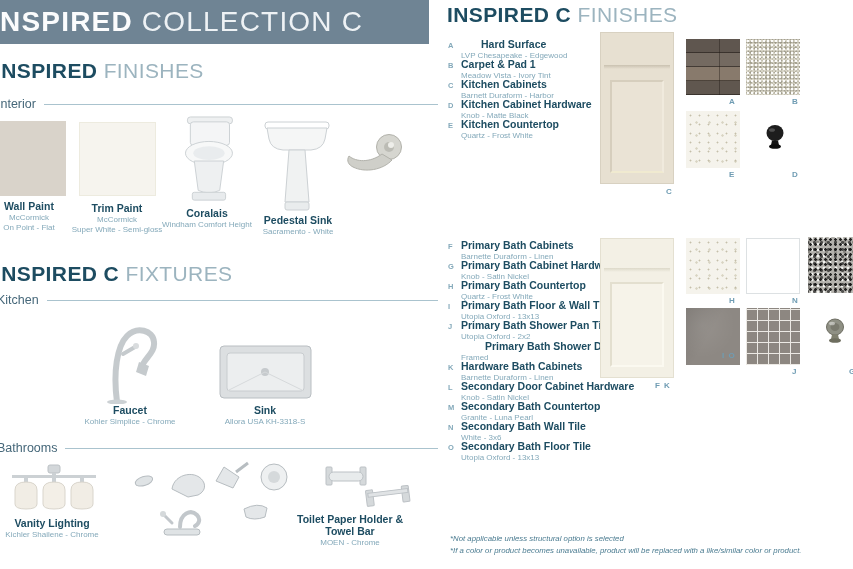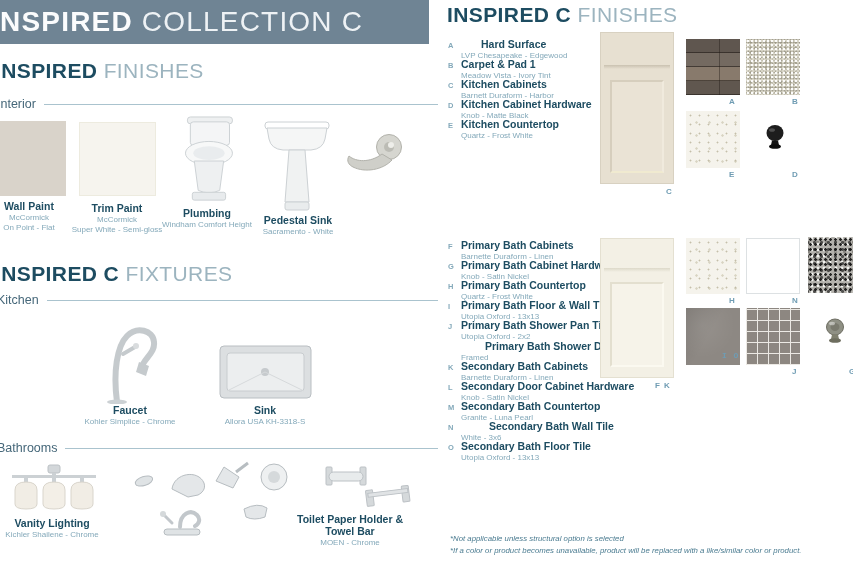--- a/index.html
+++ b/index.html
@@ -113,21 +113,21 @@
     <svg width="70" height="90" viewBox="0 0 70 92">
       <rect x="15" y="1" width="46" height="7" rx="3" fill="#eef0f1" stroke="#ccd1d4"></rect>
       <rect x="18" y="6" width="40" height="24" rx="3" fill="#f4f5f6" stroke="#ccd1d4"></rect>
       <ellipse cx="37" cy="38" rx="24" ry="12" fill="#f7f8f8" stroke="#ccd1d4"></ellipse>
       <ellipse cx="37" cy="38" rx="16" ry="7" fill="#e9ecee"></ellipse>
       <path d="M22 46 h30 l-4 30 q-11 5 -22 0 z" fill="#eef0f1" stroke="#ccd1d4"></path>
       <rect x="20" y="78" width="34" height="8" rx="2" fill="#e8ebed" stroke="#ccd1d4"></rect>
     </svg>
   </div>
   <div class="item-label" style="left:152px;top:208px;width:110px;">
-    <div class="item-name">Plumbing</div>
+    <div class="item-name">Coralais</div>
     <div class="item-sub">Windham Comfort Height</div>
   </div>
 
   <div class="item-img" style="left:263px;top:119px;">
     <svg width="68" height="94" viewBox="0 0 68 94">
       <rect x="2" y="3" width="64" height="7" rx="3" fill="#ffffff" stroke="#ccd1d4"></rect>
       <path d="M4 9 h60 l-2 11 q-2 10 -14 11 h-28 q-12 -1 -14 -11 z" fill="#f5f6f6" stroke="#ccd1d4"></path>
       <path d="M26 31 h16 l4 52 h-24 z" fill="#f0f2f2" stroke="#ccd1d4"></path>
       <rect x="22" y="83" width="24" height="8" rx="2" fill="#e9eced" stroke="#ccd1d4"></rect>
     </svg>
@@ -342,42 +342,42 @@
   <div class="fin-item" style="top:341px;">
     <span class="fin-letter"></span>
     <span>
         <span class="fin-title" style="display:block;padding-left:24px;">Primary Bath Shower Door</span>
         <span class="fin-sub" style="display:block;">Framed</span>
       </span>
   </div>
   <div class="fin-item" style="top:361px;">
     <span class="fin-letter">K</span>
     <span>
-        <span class="fin-title" style="display:block;">Secondary Bath Cabinets</span>
+        <span class="fin-title" style="display:block;">Hardware Bath Cabinets</span>
         <span class="fin-sub" style="display:block;">Barnette Duraform - Linen</span>
       </span>
   </div>
   <div class="fin-item" style="top:381px;">
     <span class="fin-letter">L</span>
     <span>
         <span class="fin-title" style="display:block;">Secondary Door Cabinet Hardware</span>
         <span class="fin-sub" style="display:block;">Knob - Satin Nickel</span>
       </span>
   </div>
   <div class="fin-item" style="top:401px;">
     <span class="fin-letter">M</span>
     <span>
         <span class="fin-title" style="display:block;">Secondary Bath Countertop</span>
         <span class="fin-sub" style="display:block;">Granite - Luna Pearl</span>
       </span>
   </div>
   <div class="fin-item" style="top:421px;">
     <span class="fin-letter">N</span>
     <span>
-        <span class="fin-title" style="display:block;margin-left:28px;">Secondary Bath Wall Tile</span>
+        <span class="fin-title" style="display:block;">Secondary Bath Wall Tile</span>
         <span class="fin-sub" style="display:block;">White - 3x6</span>
       </span>
   </div>
   <div class="fin-item" style="top:441px;">
     <span class="fin-letter">O</span>
     <span>
         <span class="fin-title" style="display:block;">Secondary Bath Floor Tile</span>
         <span class="fin-sub" style="display:block;">Utopia Oxford - 13x13</span>
       </span>
   </div>
@@ -390,21 +390,21 @@
 
   <div class="swatch sw-quartz" style="left:686px;top:238px;width:54px;height:56px;"></div>
   <span class="sw-label" style="left:729px;top:296px;">H</span>
 
   <div class="swatch sw-white-tile" style="left:746px;top:238px;width:54px;height:56px;"></div>
   <span class="sw-label" style="left:792px;top:296px;">N</span>
 
   <div class="swatch sw-granite" style="left:808px;top:237px;width:55px;height:56px;"></div>
 
   <div class="swatch sw-tile" style="left:686px;top:308px;width:54px;height:57px;"></div>
-  <span class="sw-label" style="left:722px;top:351px;font-family:Liberation Mono, monospace;">I O</span>
+  <span class="sw-label" style="left:722px;top:351px;">I O</span>
 
   <div class="swatch sw-mosaic" style="left:746px;top:308px;width:54px;height:57px;"></div>
   <span class="sw-label" style="left:792px;top:367px;">J</span>
 
   <div class="swatch" style="left:824px;top:318px;">
     <svg width="22" height="26" viewBox="0 0 22 26">
       <ellipse cx="11" cy="9" rx="8.5" ry="8" fill="#8f9084" stroke="#6e6e63"></ellipse>
       <ellipse cx="11" cy="9" rx="4.5" ry="4" fill="#7a7a6e"></ellipse>
       <ellipse cx="8" cy="5.5" rx="3" ry="1.8" fill="rgba(255,255,255,.45)"></ellipse>
       <path d="M8 16.5 h6 l1 4.5 h-8 z" fill="#80806f"></path>

